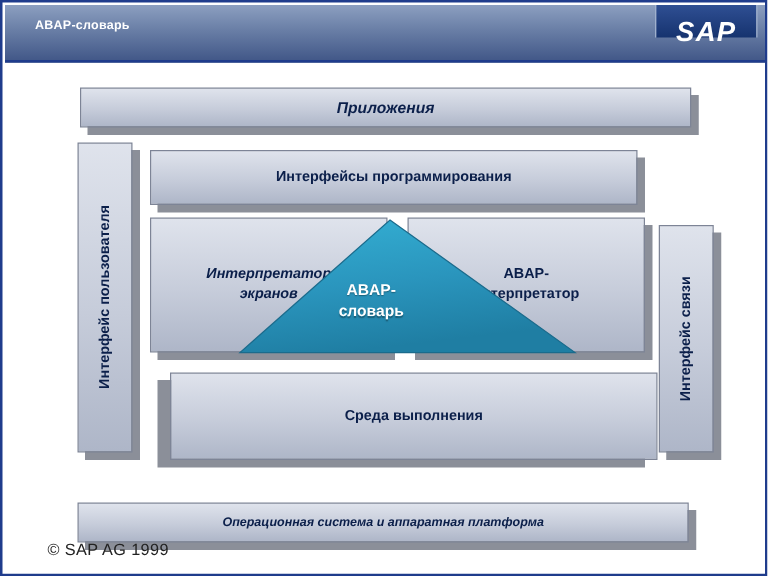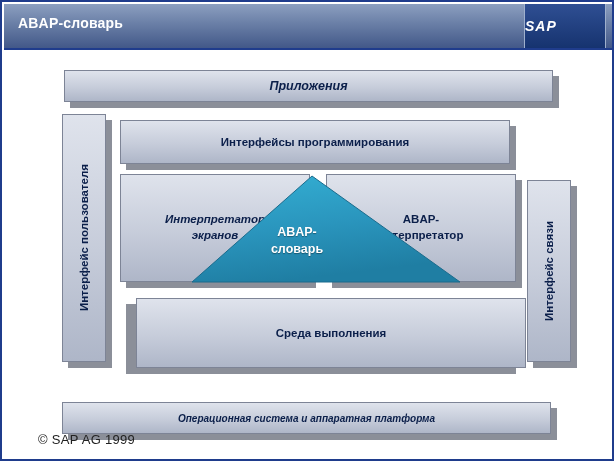--- a/index.html
+++ b/index.html
@@ -24,48 +24,49 @@
     position: absolute;
     left: 2px;
     top: 2px;
     width: 610px;
     height: 46px;
     background: linear-gradient(to bottom, #8c9fc0 0%, #6c81a8 40%, #3f5586 100%);
     background-color: #5f74a0;
   }
   #header-title {
     position: absolute;
-    left: 14px;
+    left: 24px;
     top: 11px;
-    font-size: 14px;
+    font-size: 10px;
     font-weight: bold;
     color: #ffffff;
     letter-spacing: 0.2px;
   }
   #header-rule {
     position: absolute;
     left: 0;
     top: 44px;
     width: 610px;
     height: 2px;
     background: #1f3c8c;
   }
   #sap-logo {
     position: absolute;
     right: 8px;
     top: 0px;
     width: 80px;
-    height: 44px;
+    height: 26px;
     background: linear-gradient(to bottom, #2f4f93 0%, #16336f 100%);
     border-left: 1px solid #9fb0cd;
     border-right: 1px solid #9fb0cd;
     color: #ffffff;
-    font-size: 14px;
+    font-size: 22px;
     font-weight: bold;
     font-style: italic;
+    text-align: center;
     line-height: 44px;
     letter-spacing: 1px;
   }
   
   .block {
     position: absolute;
     box-sizing: border-box;
     background: linear-gradient(to bottom, #dfe3ec 0%, #c6ccda 55%, #aeb6c8 100%);
     border: 1px solid #7d8496;
     color: #0b1f4a;

